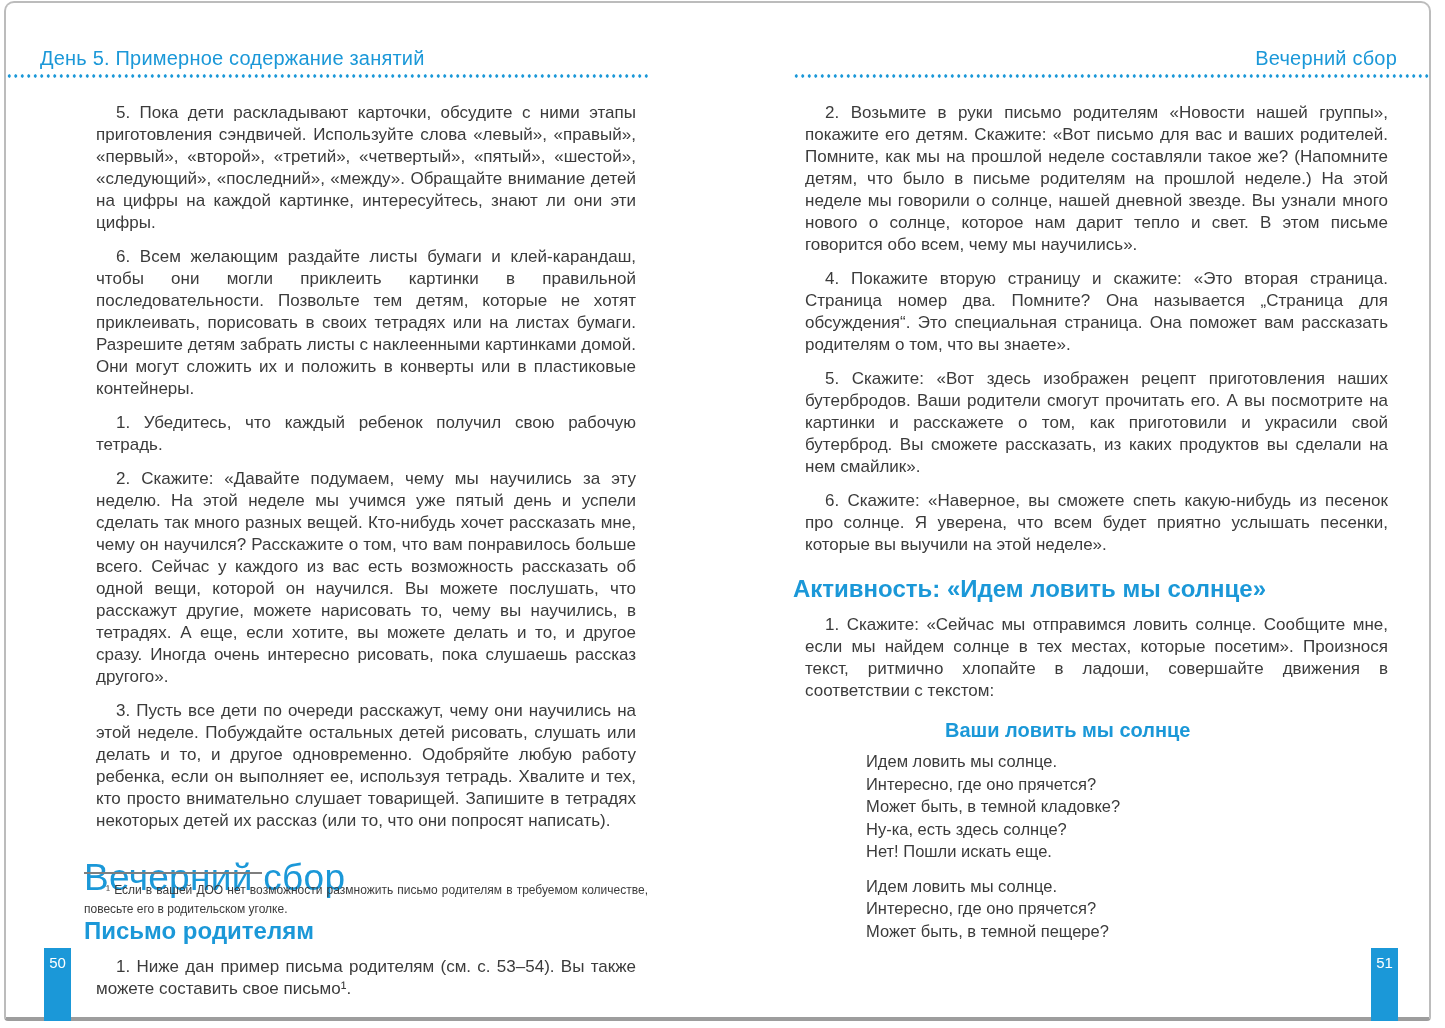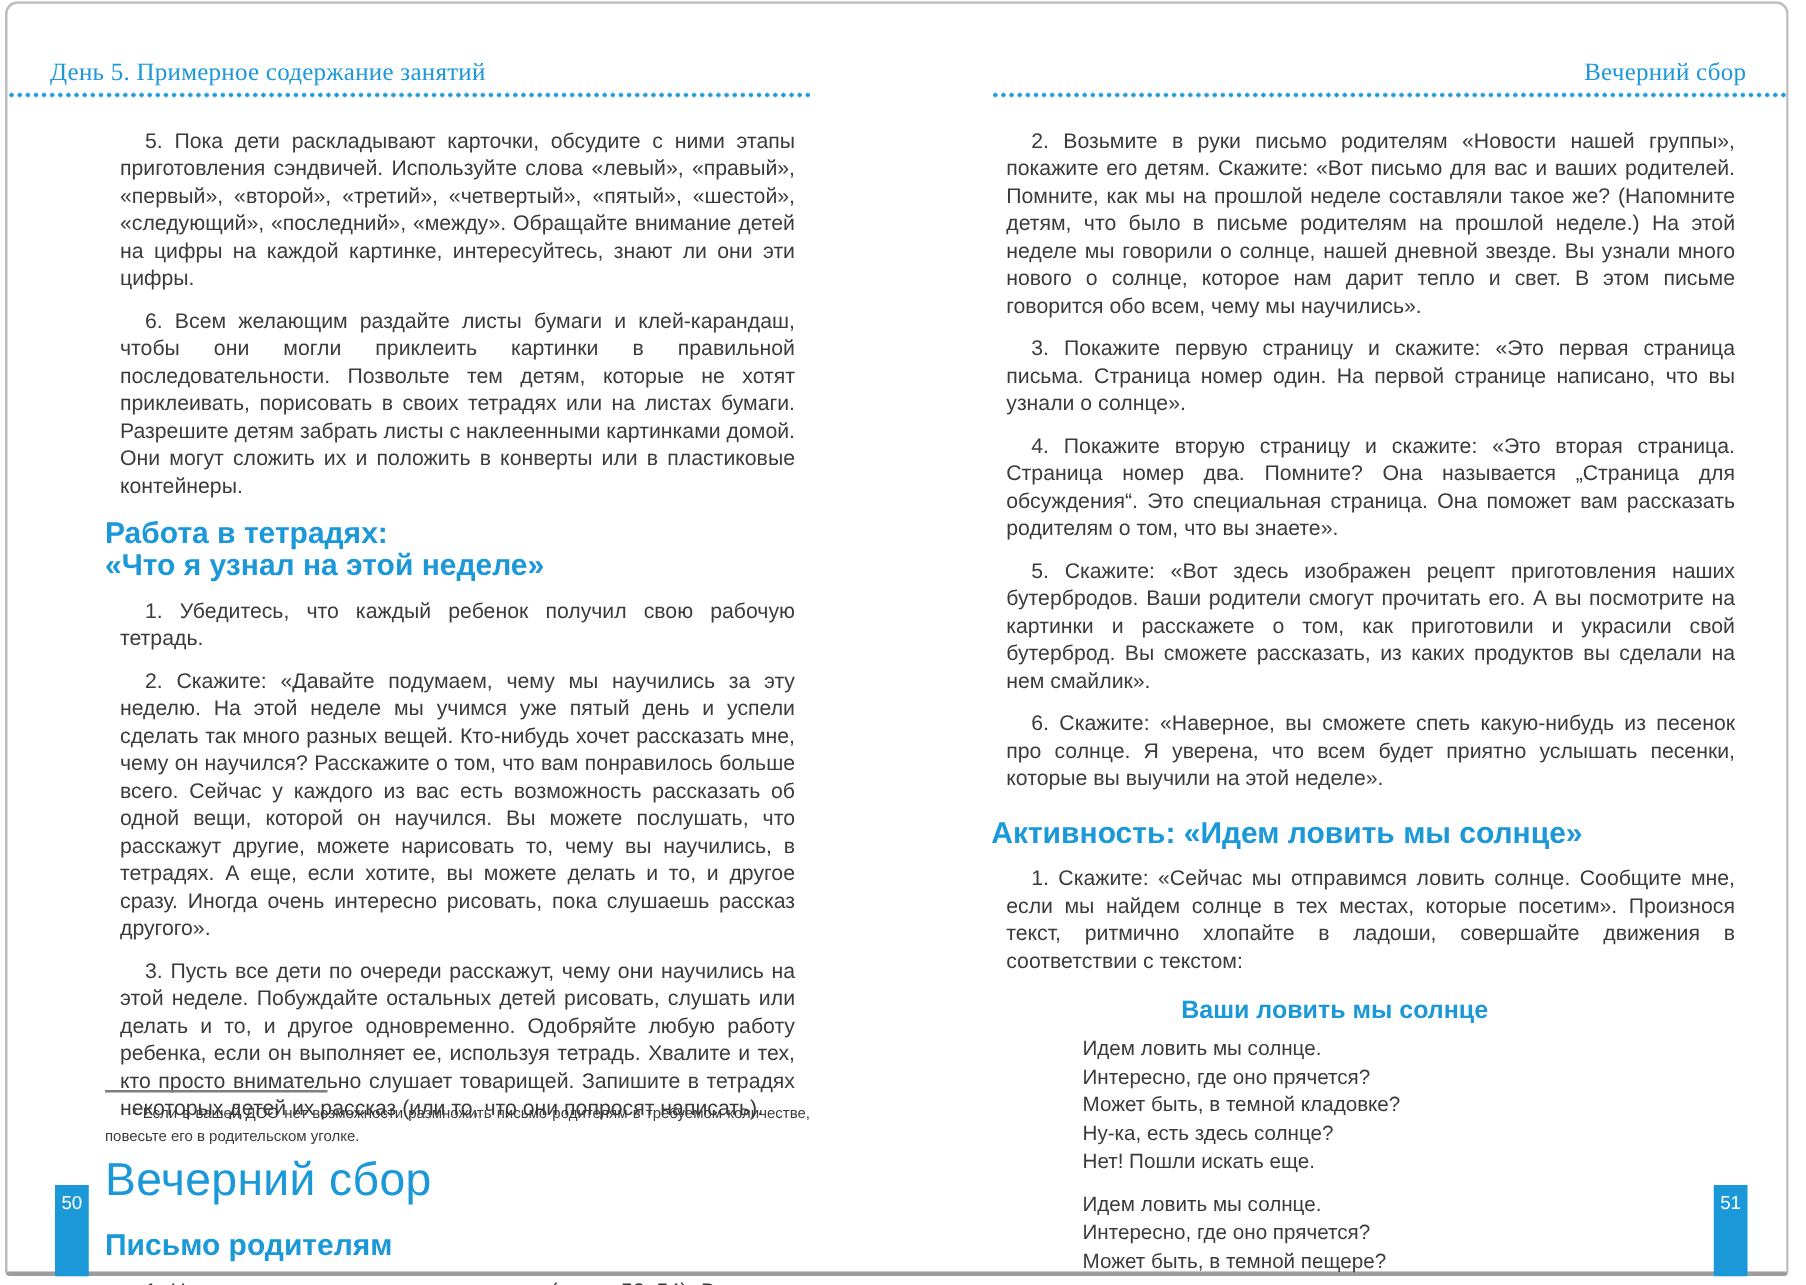--- a/index.html
+++ b/index.html
@@ -15,21 +15,21 @@
   .spread{
     position:absolute;left:4px;top:1px;width:1427px;height:1020px;
     background:#ffffff;
     border:2px solid #bcbcbc;
     border-bottom:4px solid #9d9d9d;
     border-radius:10px 10px 4px 4px;
     box-sizing:border-box;
   }
   .running-head{
     position:absolute;top:46px;font-size:20px;line-height:24px;
-    color:var(--accent);letter-spacing:.2px;font-family:Liberation Serif, serif;
+    color:var(--accent);letter-spacing:.2px;
   }
   .running-head.left{left:40px;}
   .running-head.right{left:793px;width:604px;text-align:right;}
   .dotted-rule{
     position:absolute;top:74px;height:4px;
     background-image:radial-gradient(circle,var(--accent) 1.6px,rgba(0,0,0,0) 1.8px);
     background-size:6.5px 4px;background-repeat:repeat-x;background-position:0 50%;
   }
   .dotted-rule.left{left:6px;width:642px;}
   .dotted-rule.right{left:793px;width:638px;}
@@ -79,41 +79,38 @@
 
 <div class="running-head left">День 5. Примерное содержание занятий</div>
 <div class="running-head right">Вечерний сбор</div>
 <div class="dotted-rule left"></div>
 <div class="dotted-rule right"></div>
 
 <div class="col left">
   <p class="first">5. Пока дети раскладывают карточки, обсудите с ними этапы приготовления сэндвичей. Используйте слова «левый», «правый», «первый», «второй», «третий», «четвертый», «пятый», «шестой», «следующий», «последний», «между». Обращайте внимание детей на цифры на каждой картинке, интересуйтесь, знают ли они эти цифры.</p>
   <p>6. Всем желающим раздайте листы бумаги и клей-карандаш, чтобы они могли приклеить картинки в правильной последовательности. Позвольте тем детям, которые не хотят приклеивать, порисовать в своих тетрадях или на листах бумаги. Разрешите детям забрать листы с наклеенными картинками домой. Они могут сложить их и положить в конверты или в пластиковые контейнеры.</p>
 
-  <h3><span>Работа в тетрадях:</span><br>
-  <span>«Что я узнал на этой неделе»</span></h3>
 
   <p>1. Убедитесь, что каждый ребенок получил свою рабочую тетрадь.</p>
   <p>2. Скажите: «Давайте подумаем, чему мы научились за эту неделю. На этой неделе мы учимся уже пятый день и успели сделать так много разных вещей. Кто-нибудь хочет рассказать мне, чему он научился? Расскажите о том, что вам понравилось больше всего. Сейчас у каждого из вас есть возможность рассказать об одной вещи, которой он научился. Вы можете послушать, что расскажут другие, можете нарисовать то, чему вы научились, в тетрадях. А еще, если хотите, вы можете делать и то, и другое сразу. Иногда очень интересно рисовать, пока слушаешь рассказ другого».</p>
   <p>3. Пусть все дети по очереди расскажут, чему они научились на этой неделе. Побуждайте остальных детей рисовать, слушать или делать и то, и другое одновременно. Одобряйте любую работу ребенка, если он выполняет ее, используя тетрадь. Хвалите и тех, кто просто внимательно слушает товарищей. Запишите в тетрадях некоторых детей их рассказ (или то, что они попросят написать).</p>
 
   <h2 class="chapter">Вечерний сбор</h2>
 
   <h3 class="tight">Письмо родителям</h3>
   <p>1. Ниже дан пример письма родителям (см. с. 53–54). Вы также можете составить свое письмо¹.</p>
 </div>
 
 <div class="footnote">
   <div class="footnote-rule"></div>
   <p>¹ Если в вашей ДОО нет возможности размножить письмо родителям в требуемом количестве, повесьте его в родительском уголке.</p>
 </div>
 
 <div class="col right">
   <p class="first">2. Возьмите в руки письмо родителям «Новости нашей группы», покажите его детям. Скажите: «Вот письмо для вас и ваших родителей. Помните, как мы на прошлой неделе составляли такое же? (Напомните детям, что было в письме родителям на прошлой неделе.) На этой неделе мы говорили о солнце, нашей дневной звезде. Вы узнали много нового о солнце, которое нам дарит тепло и свет. В этом письме говорится обо всем, чему мы научились».</p>
-  <p>3. Покажите первую страницу и скажите: «Это первая страница письма. Страница номер один. На первой странице написано, что вы узнали о солнце».</p>
   <p>4. Покажите вторую страницу и скажите: «Это вторая страница. Страница номер два. Помните? Она называется „Страница для обсуждения“. Это специальная страница. Она поможет вам рассказать родителям о том, что вы знаете».</p>
   <p>5. Скажите: «Вот здесь изображен рецепт приготовления наших бутербродов. Ваши родители смогут прочитать его. А вы посмотрите на картинки и расскажете о том, как приготовили и украсили свой бутерброд. Вы сможете рассказать, из каких продуктов вы сделали на нем смайлик».</p>
   <p>6. Скажите: «Наверное, вы сможете спеть какую-нибудь из песенок про солнце. Я уверена, что всем будет приятно услышать песенки, которые вы выучили на этой неделе».</p>
 
   <h3 class="tight">Активность: «Идем ловить мы солнце»</h3>
   <p>1. Скажите: «Сейчас мы отправимся ловить солнце. Сообщите мне, если мы найдем солнце в тех местах, которые посетим». Произнося текст, ритмично хлопайте в ладоши, совершайте движения в соответствии с текстом:</p>
 
   <div class="poem-title">Ваши ловить мы солнце</div>
   <div class="poem">
     <div>Идем ловить мы солнце.</div>

